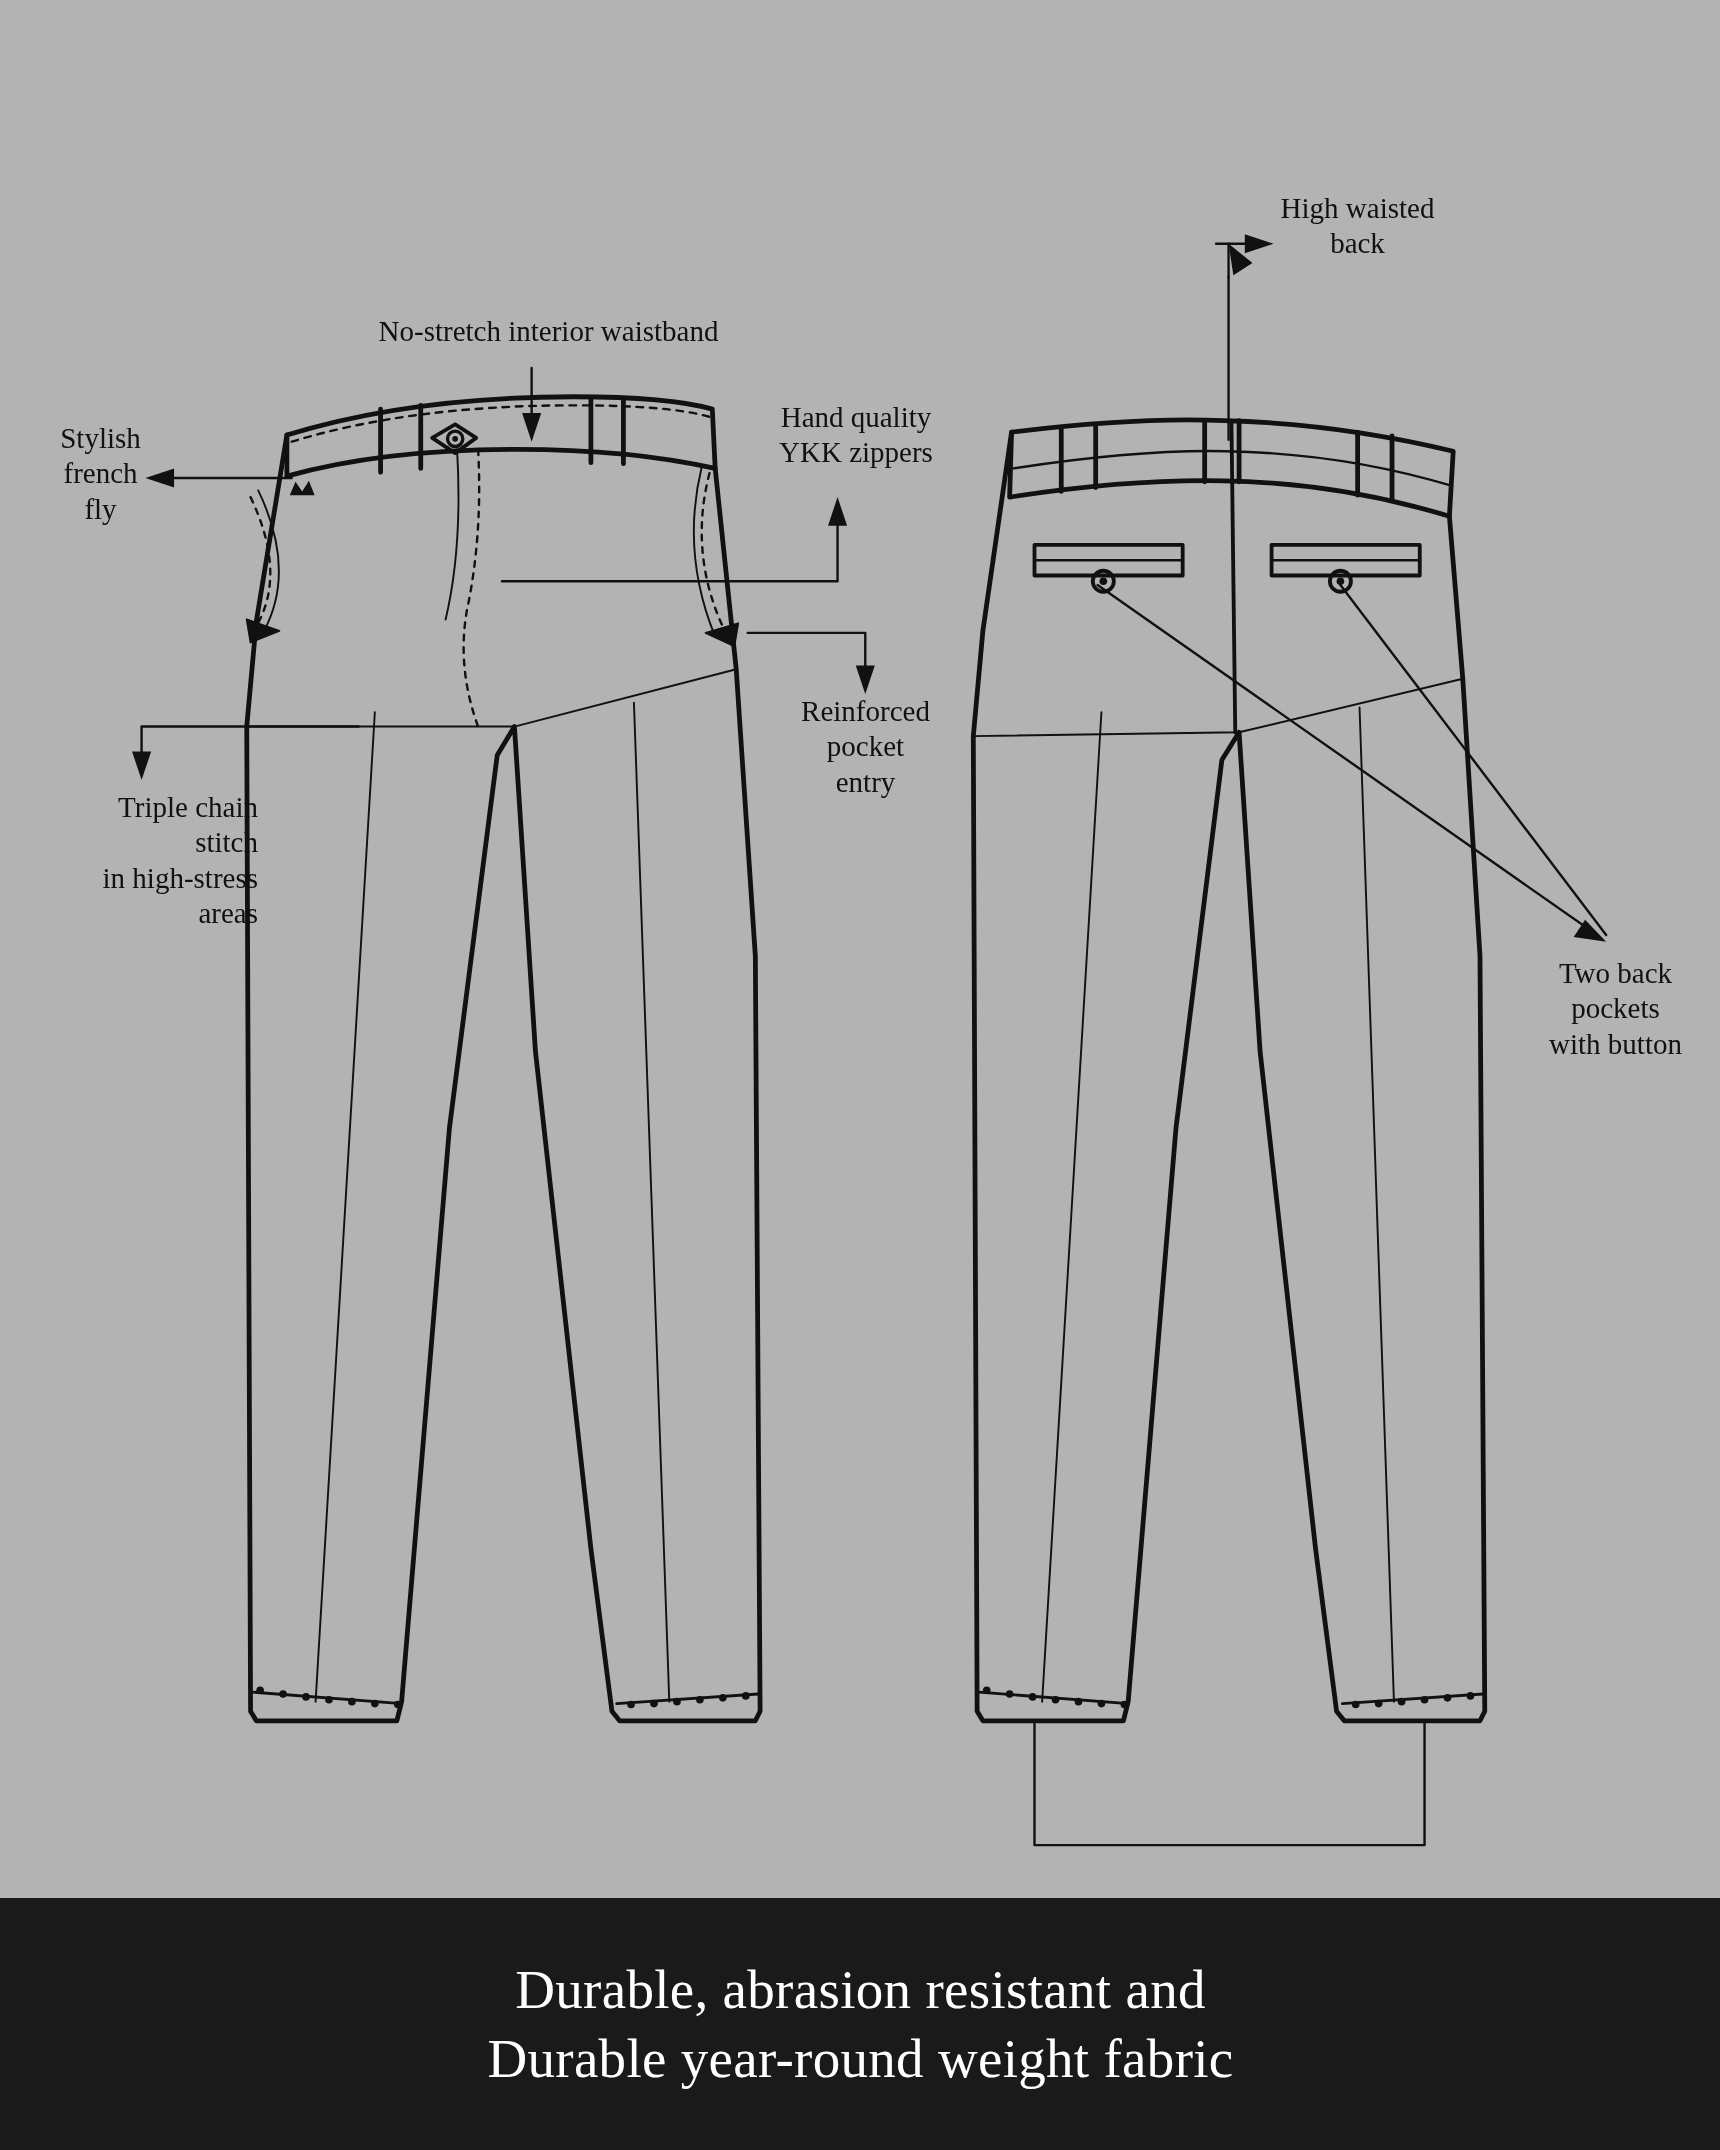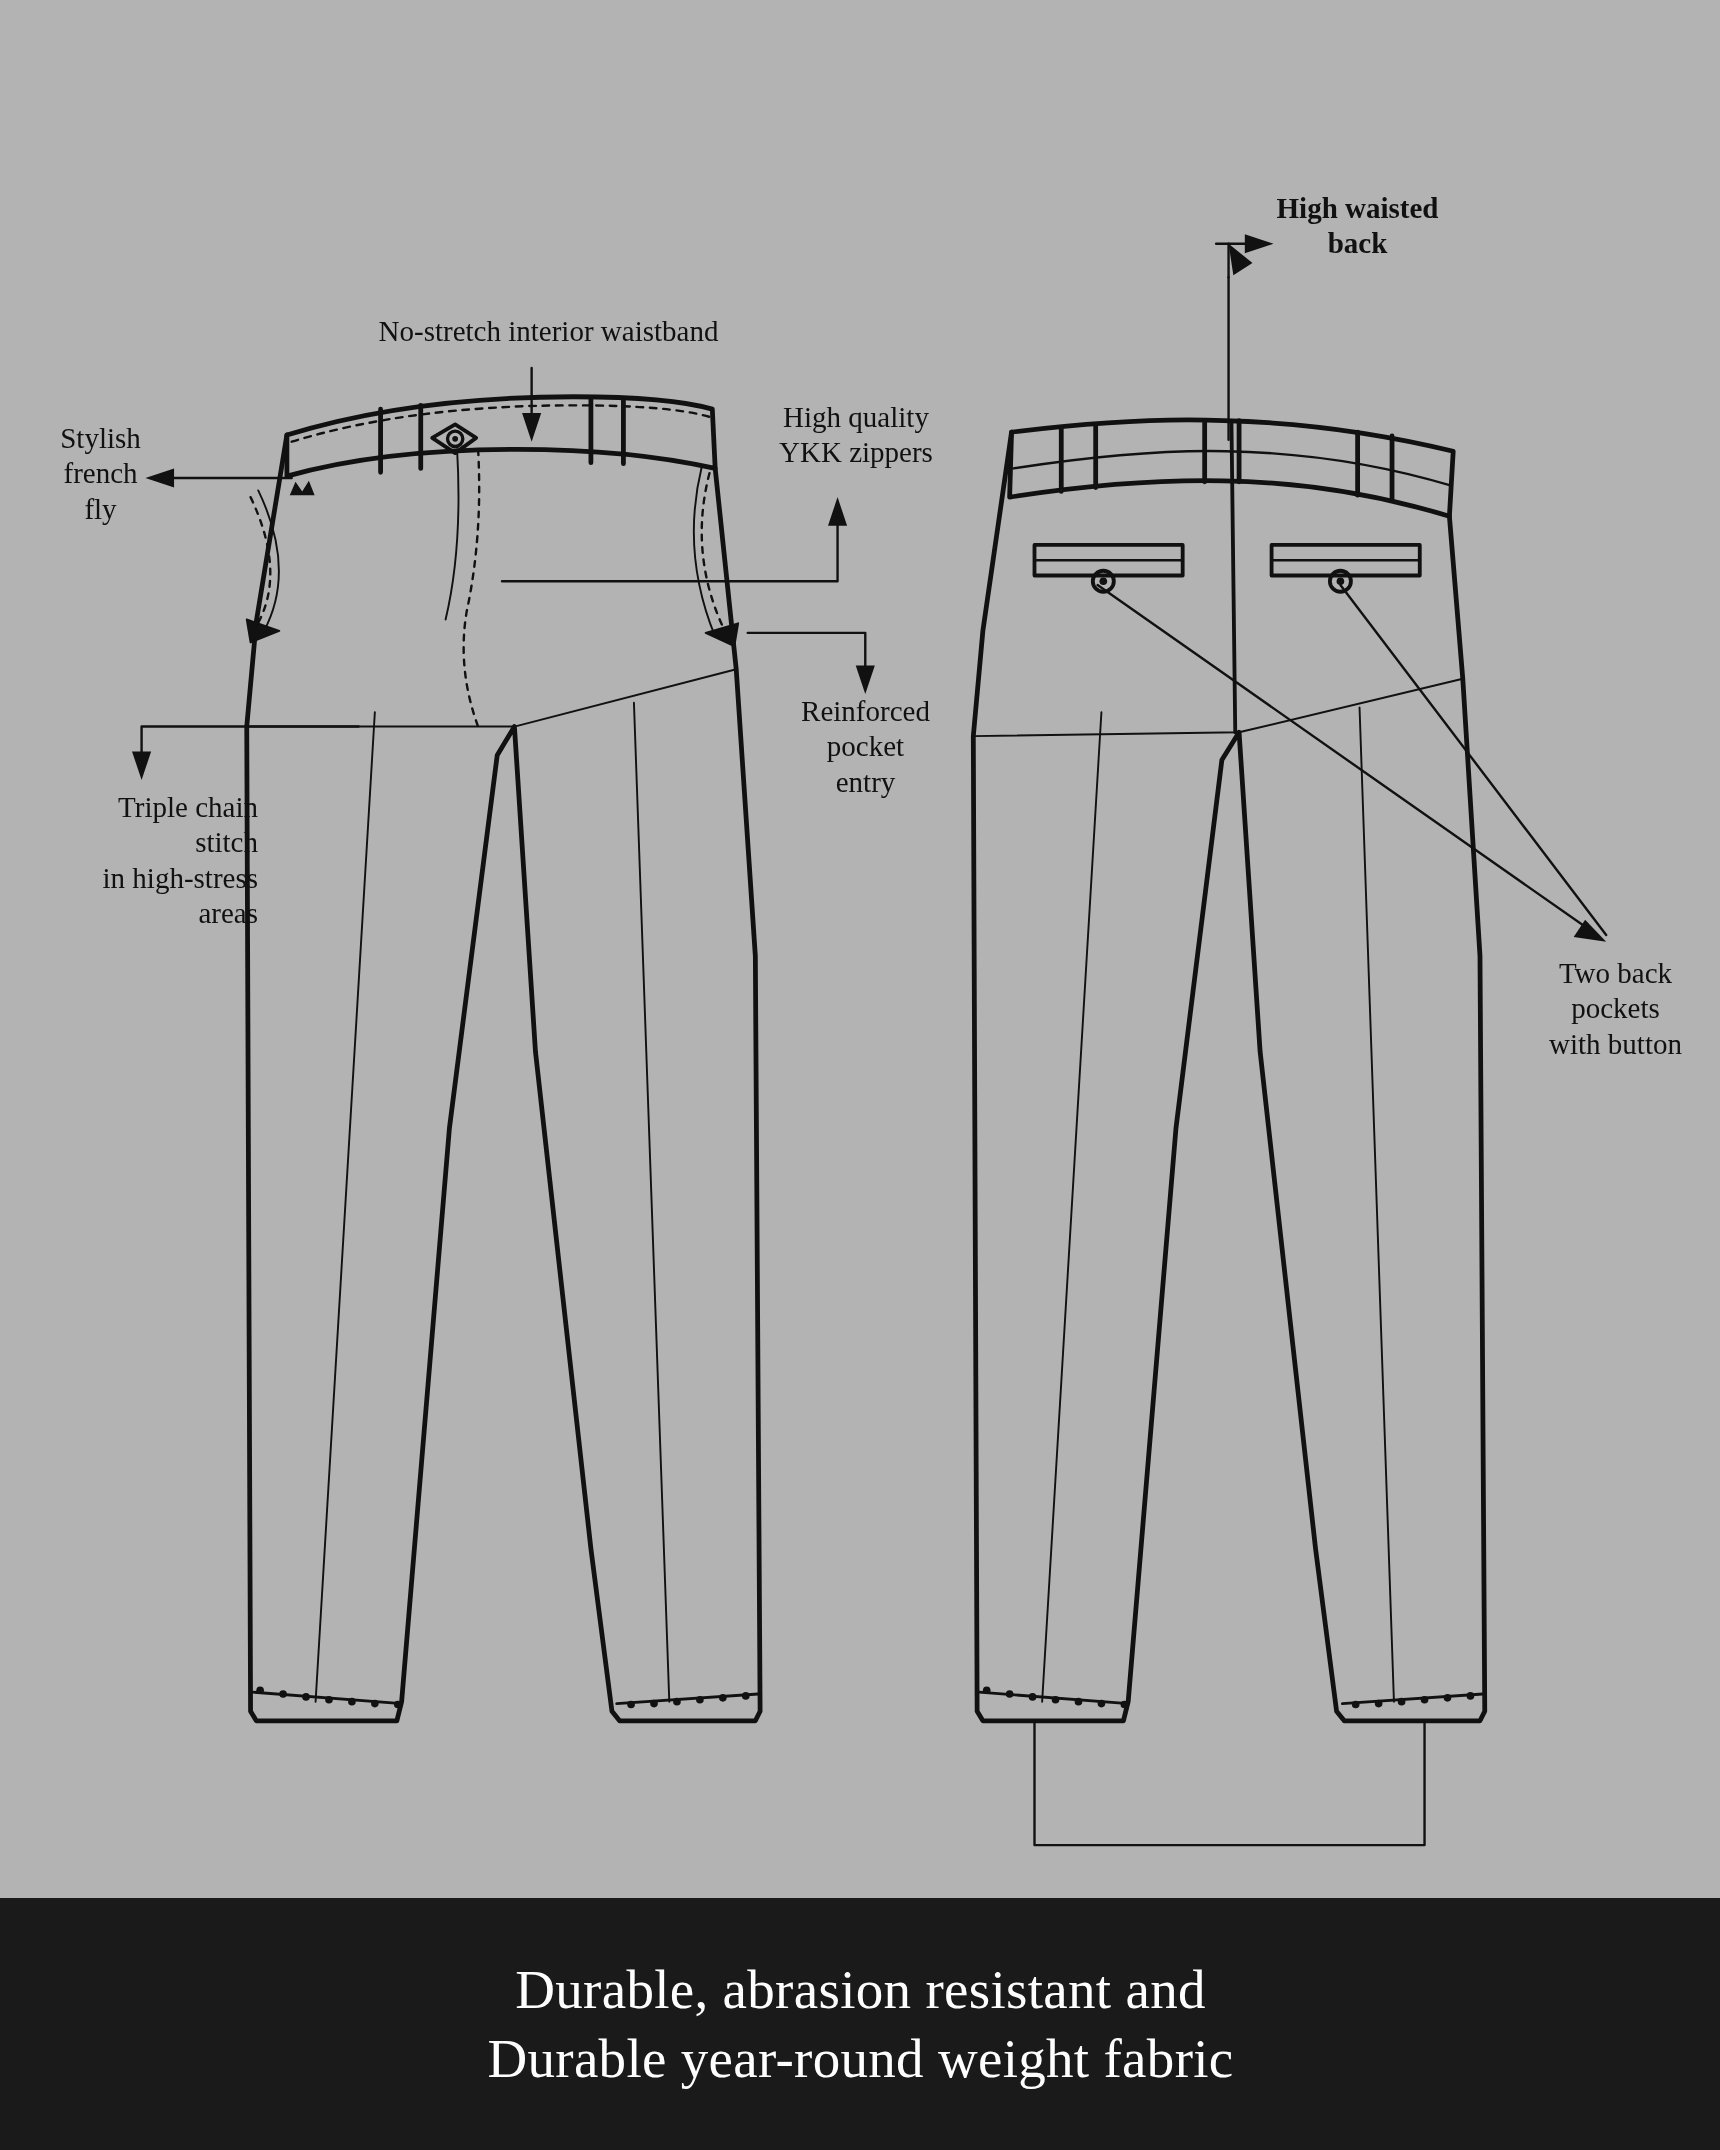--- a/index.html
+++ b/index.html
@@ -189,28 +189,28 @@
         <path d="M1680 985 L1646 980 L1658 962 Z" fill="#111111" stroke="none"></path>
         <path d="M1402 612 L1680 978"></path>
 
         <path d="M1082 1800 L1082 1930 L1490 1930 L1490 1800"></path>
       </g>
     </g>
   </svg>
 
   <div class="ann center" style="left:300px; top:314px; width:497px;">No-stretch interior waistband</div>
 
-  <div class="ann center" style="left:1233px; top:191px; width:249px;font-weight:bold;">High waisted
+  <div class="ann center" style="left:1233px; top:191px; width:249px;">High waisted
 back</div>
 
   <div class="ann center" style="left:29px; top:421px; width:143px;">Stylish
 french
 fly</div>
 
-  <div class="ann center" style="left:746px; top:400px; width:220px;">High quality
+  <div class="ann center" style="left:746px; top:400px; width:220px;">Hand quality
 YKK zippers</div>
 
   <div class="ann center" style="left:765px; top:694px; width:201px;">Reinforced
 pocket
 entry</div>
 
   <div class="ann center" style="left:19px; top:790px; width:239px;text-align:right;">Triple chain
 stitch
 in high-stress
 areas</div>

